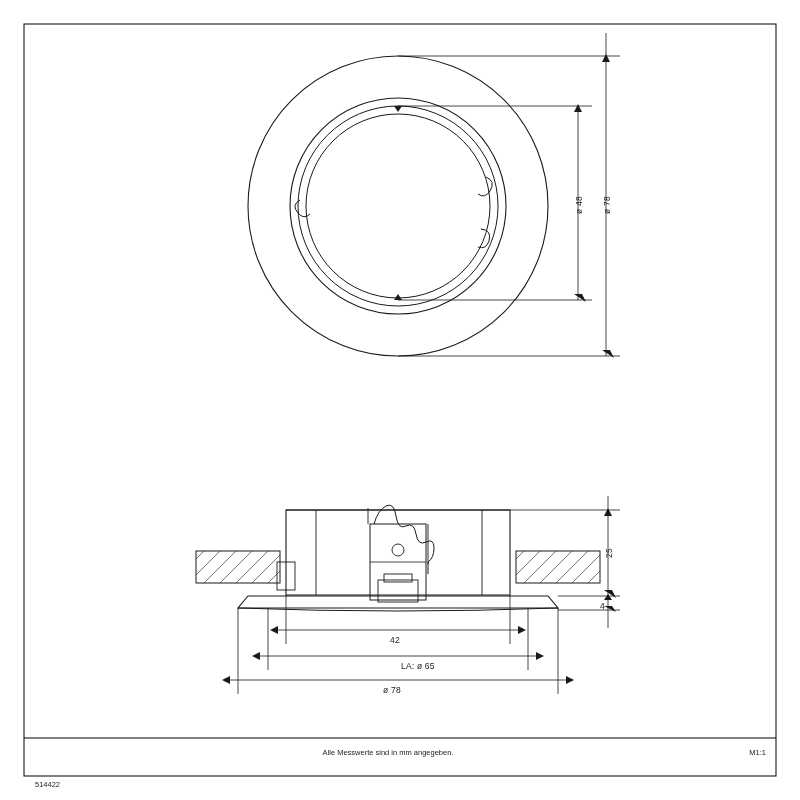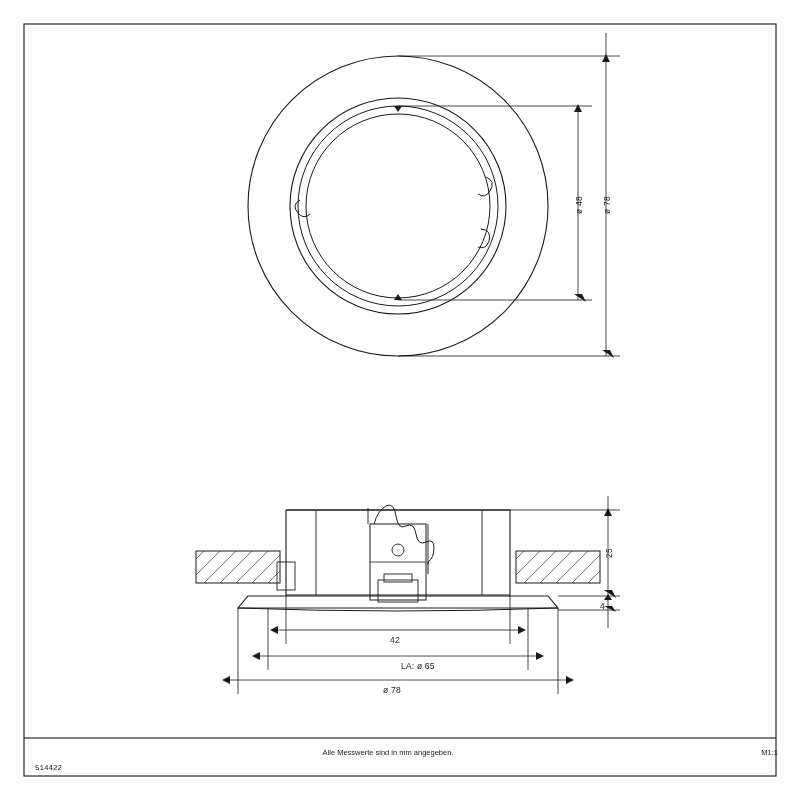--- a/index.html
+++ b/index.html
@@ -33,37 +33,36 @@
     color: #1a1a1a;
     white-space: nowrap;
     letter-spacing: 0.2px;
   }
   .rot {
     transform-origin: 0 0;
   }
   .footer-left {
     position: absolute;
     left: 35px;
-    top: 764px;
+    top: 780px;
     font-size: 7.5px;
     color: #1a1a1a;
-    font-family: Liberation Mono, monospace;
   }
   .footer-center {
     position: absolute;
     left: 0;
     top: 748px;
     width: 776px;
     text-align: center;
     font-size: 7.5px;
     color: #1a1a1a;
   }
   .footer-right {
     position: absolute;
-    right: 22px;
+    right: 34px;
     top: 748px;
     font-size: 7.5px;
     color: #1a1a1a;
   }
 </style>
 </head>
 <body>
 
 <div id="sheet">
 

